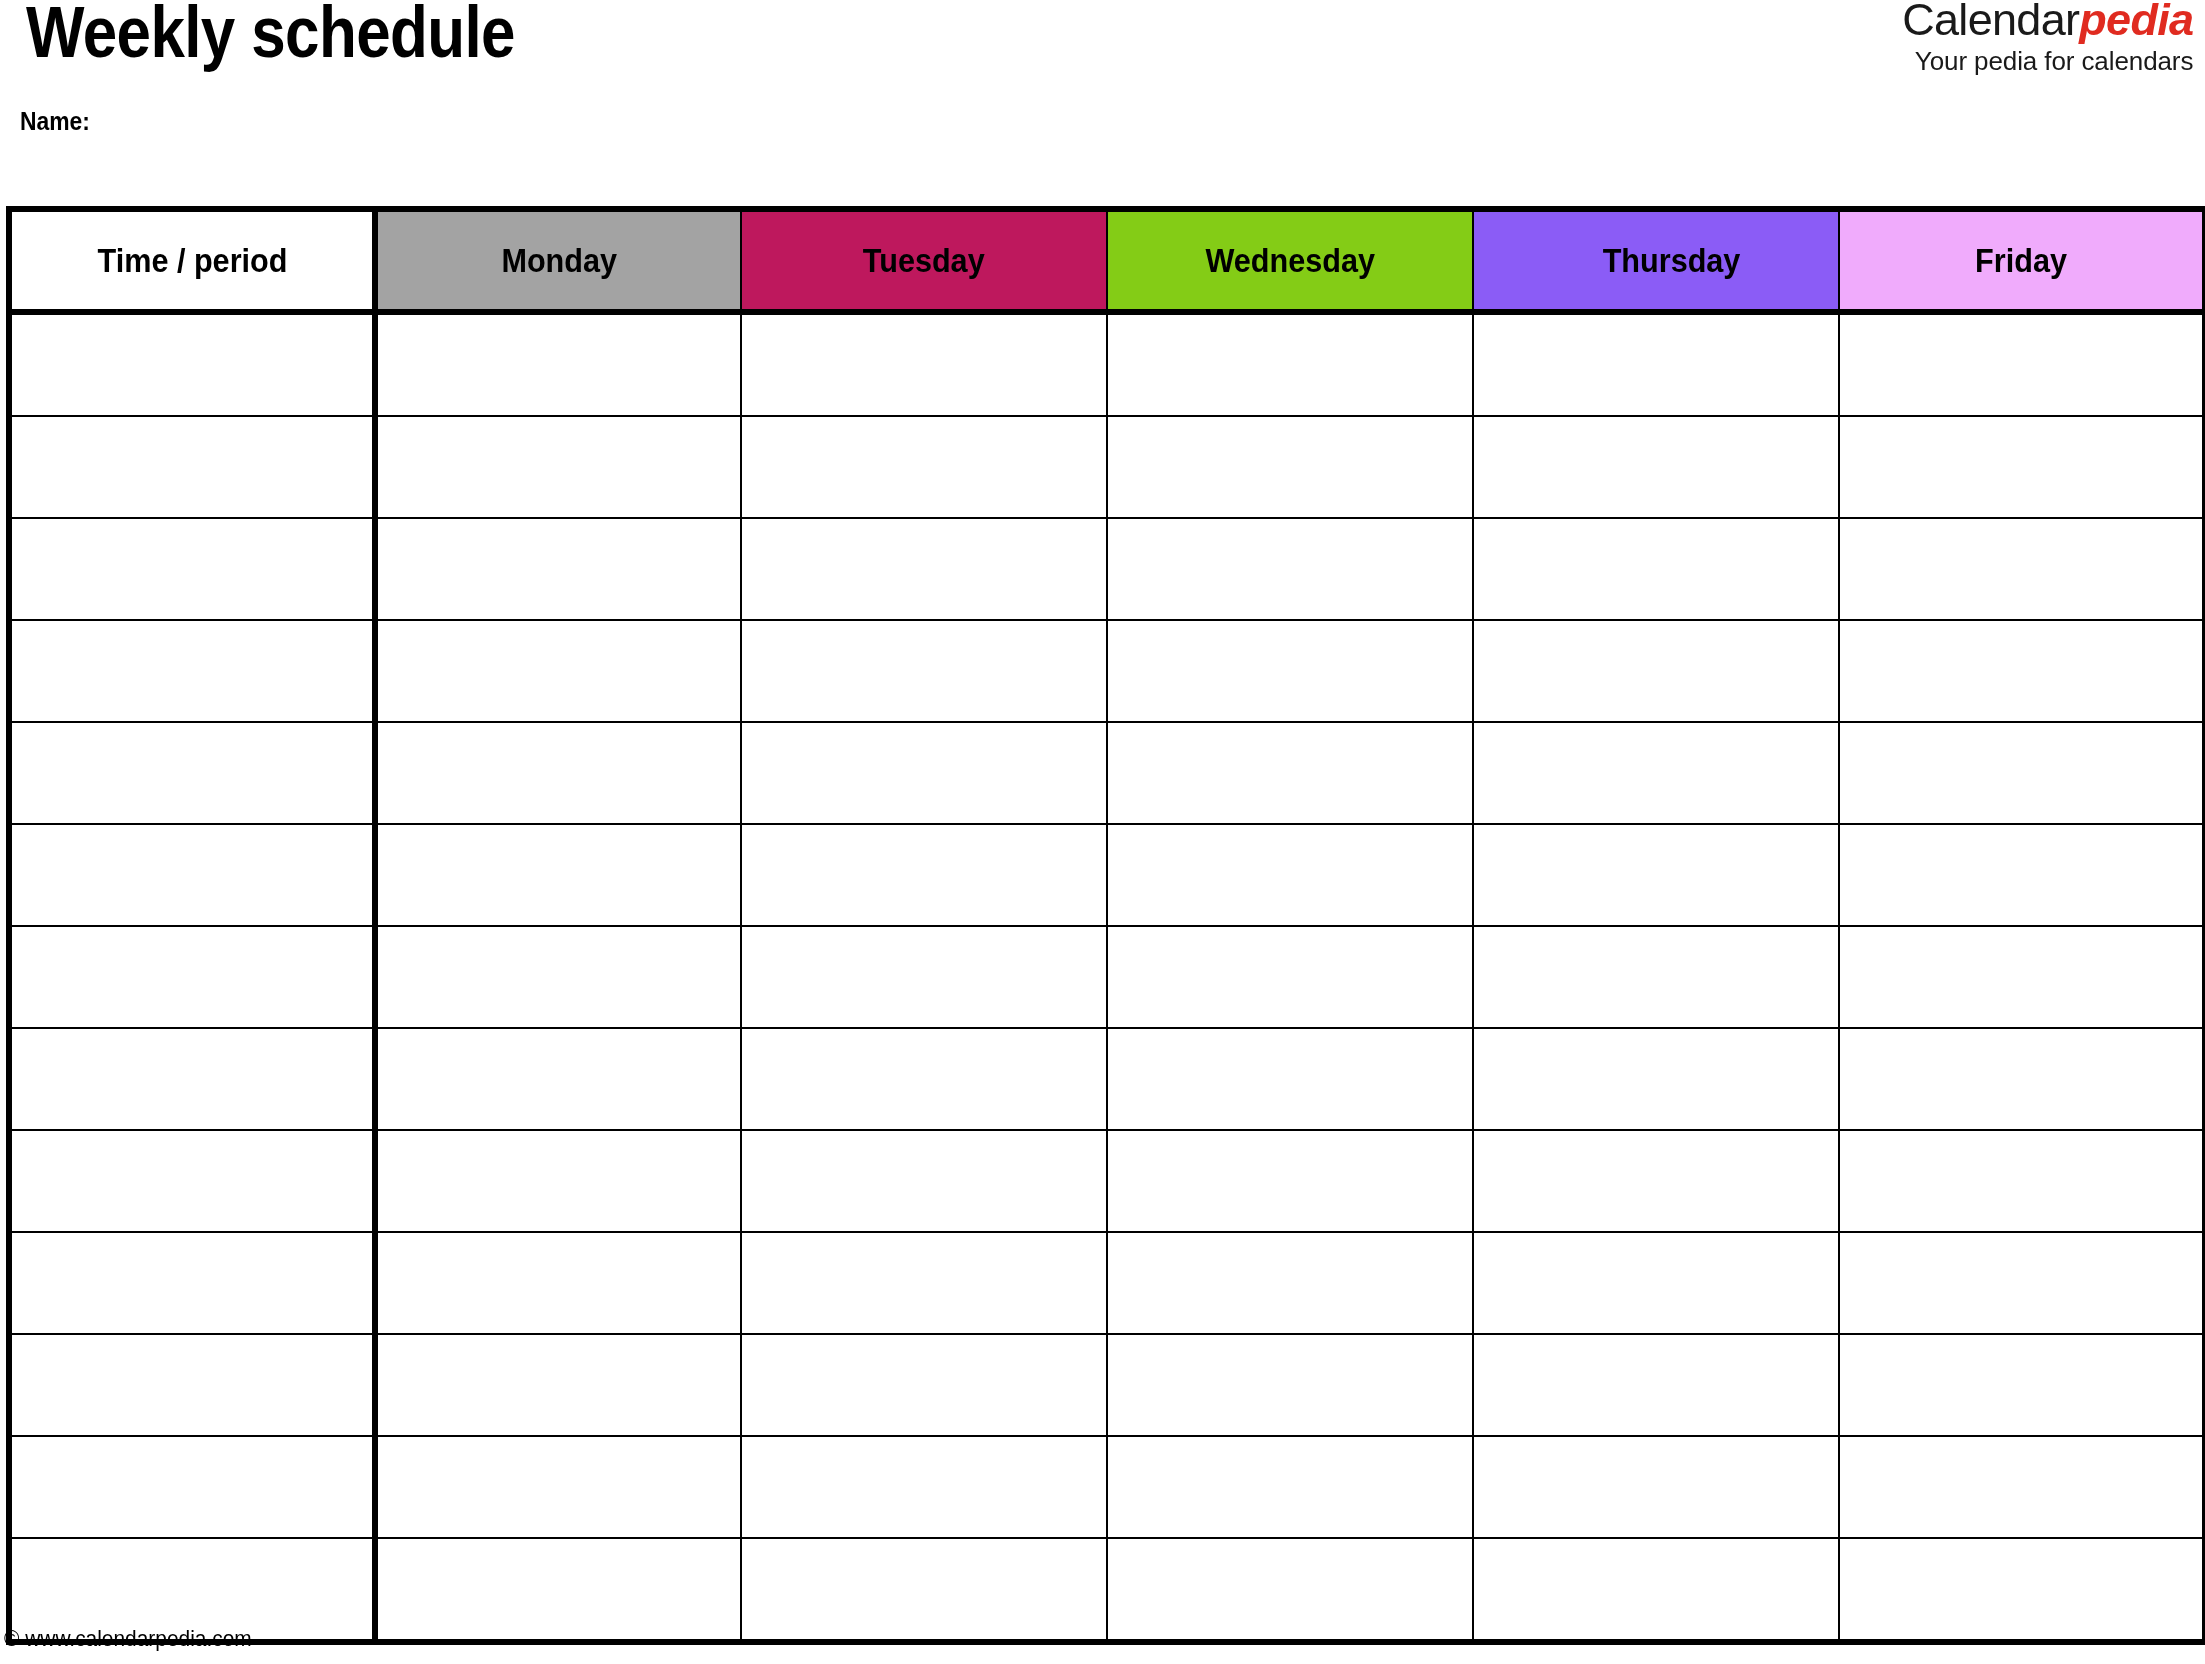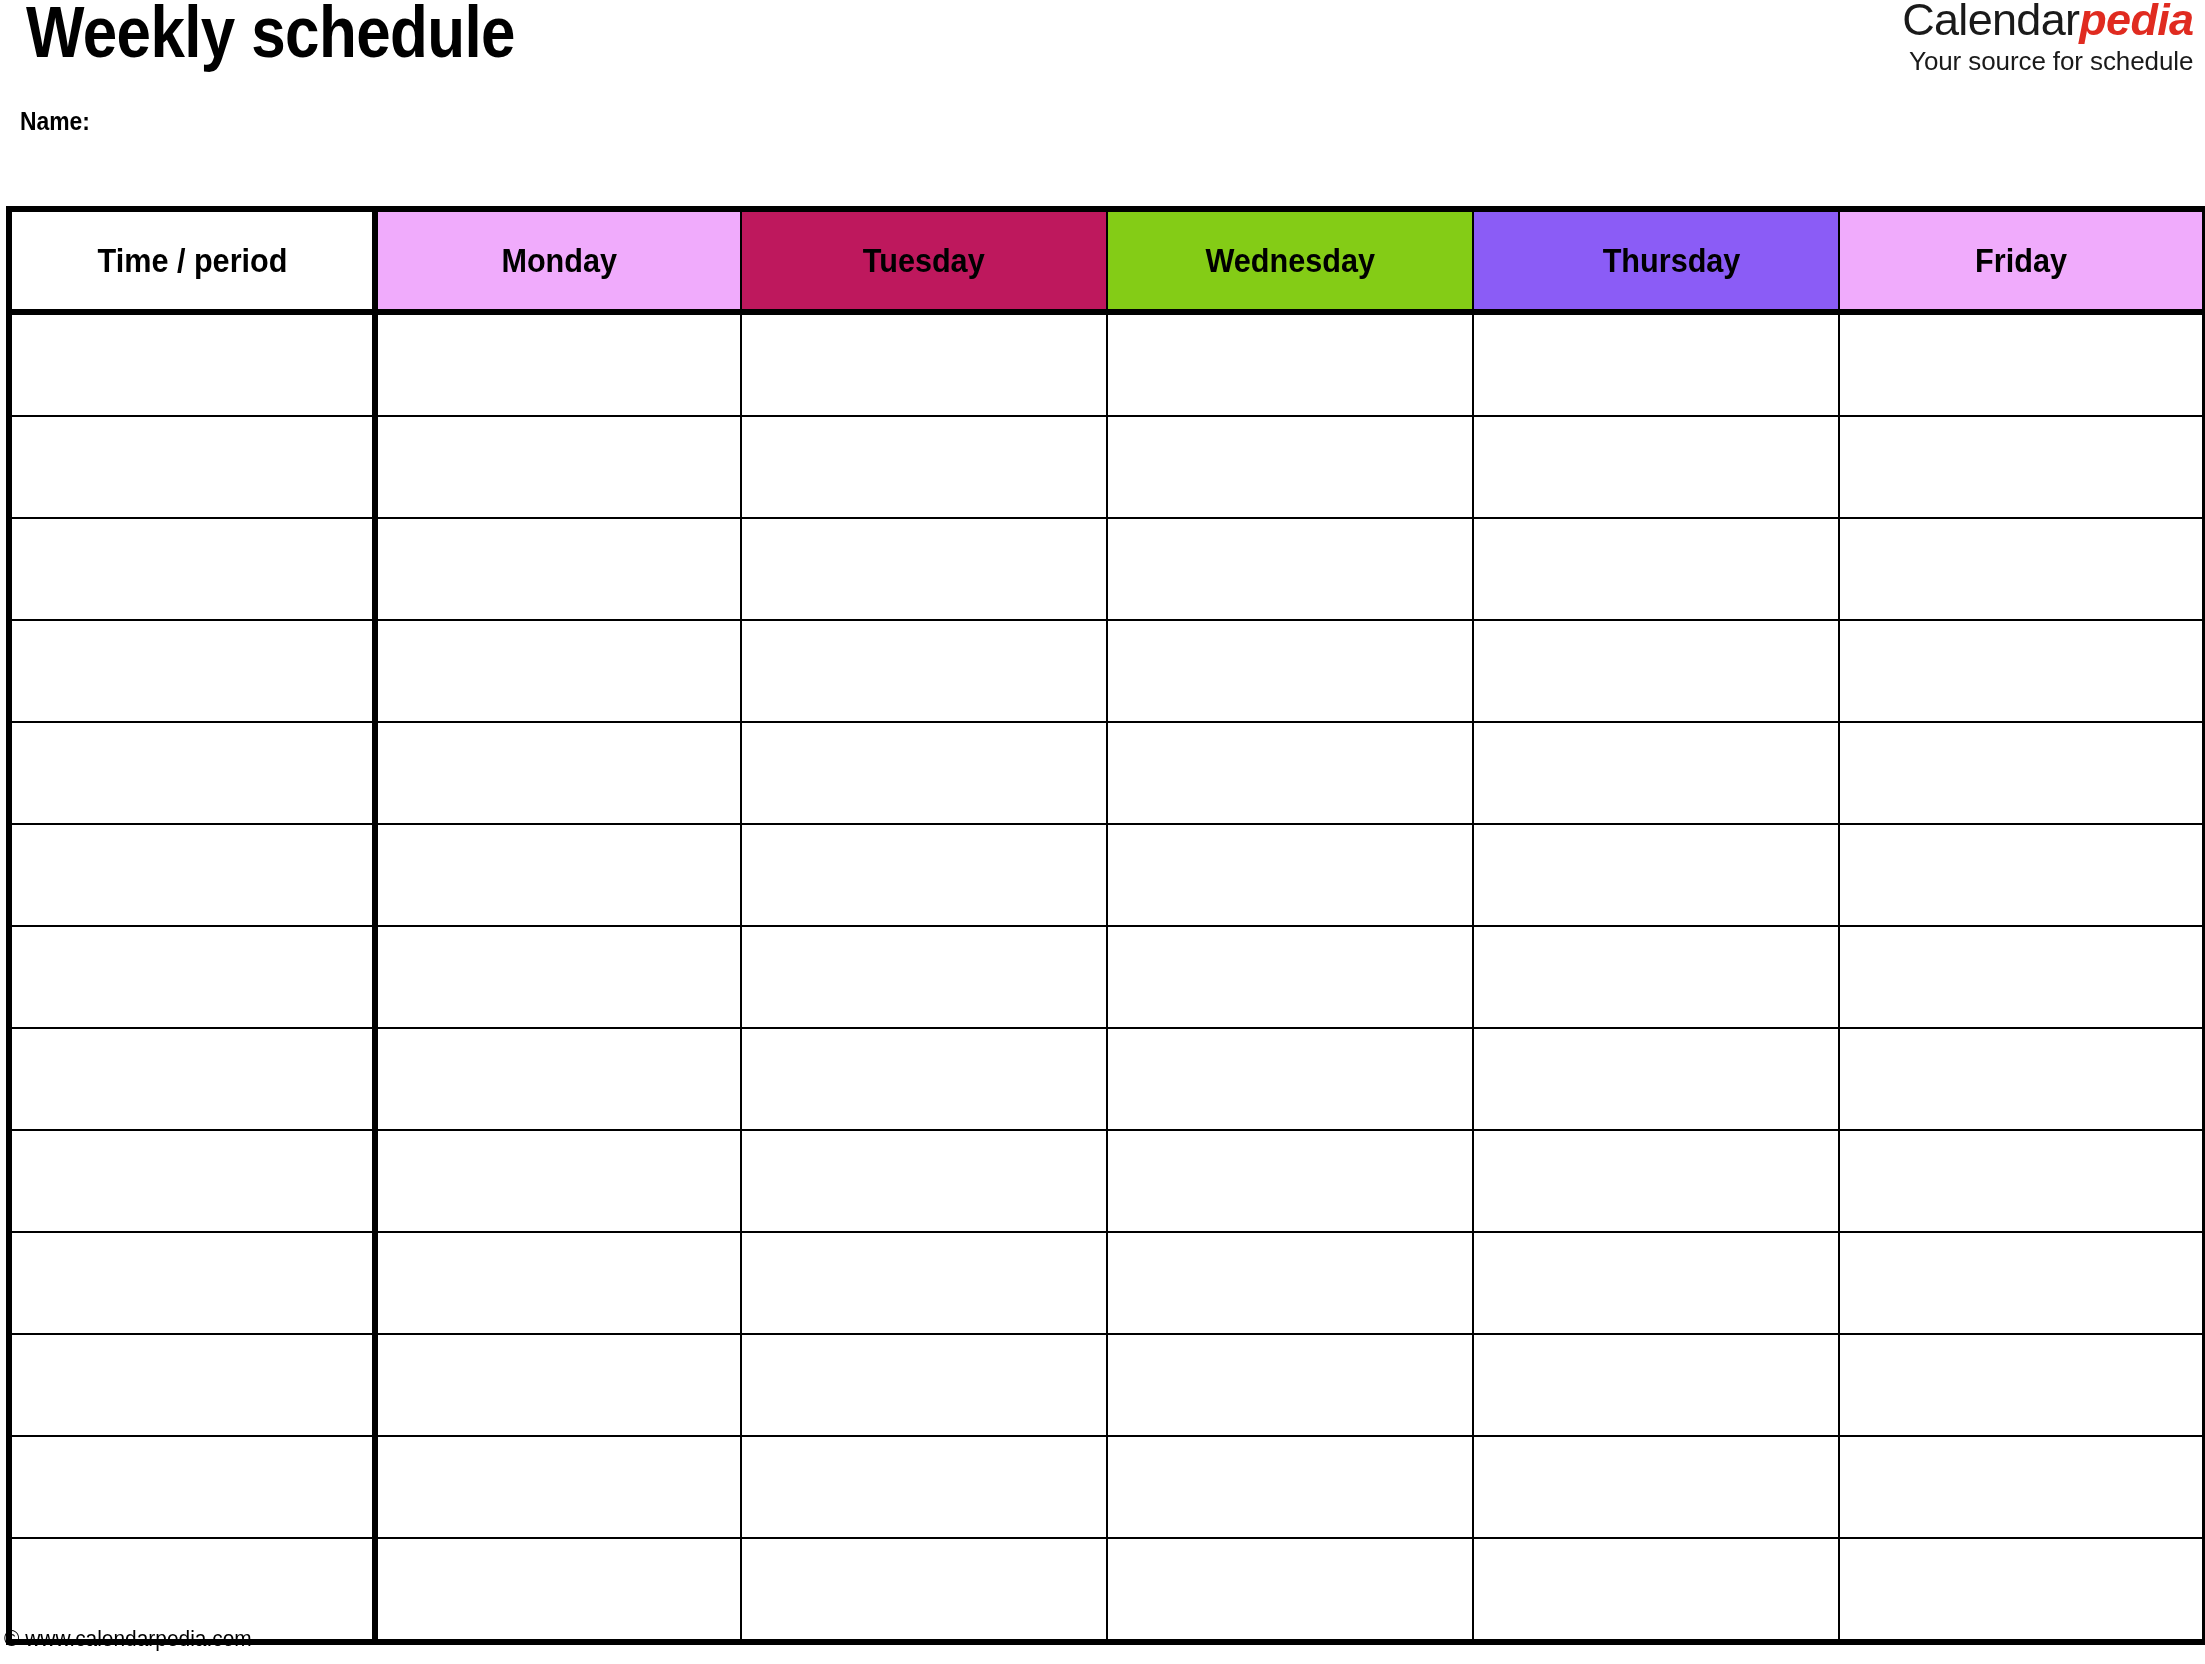--- a/index.html
+++ b/index.html
@@ -158,41 +158,41 @@
   <div class="header-band">
 
     <div class="title">Weekly schedule</div>
 
     <div class="name-label">Name:</div>
 
     <div class="logo">
       <div class="logo-main">
         <span class="logo-calendar">Calendar</span><span class="logo-pedia">pedia</span>
       </div>
-      <div class="logo-tagline">Your source for schedule</div>
+      <div class="logo-tagline">Your pedia for calendars</div>
     </div>
 
   </div>
 
   <div class="schedule-wrap">
     <table class="schedule">
       <colgroup>
         <col class="time-col">
         <col class="day-col">
         <col class="day-col">
         <col class="day-col">
         <col class="day-col">
         <col class="day-col">
       </colgroup>
       <thead>
         <tr>
           <th class="time-head">
             <span>Time / period</span>
           </th>
-          <th style="background: #f0abfc;">
+          <th style="background: #a3a3a3;">
             <span>Monday</span>
           </th>
           <th style="background: #be185d; text-align: center;">
             <span>Tuesday</span>
           </th>
           <th style="background: #84cc16;">
             <span>Wednesday</span>
           </th>
           <th style="background: #8b5cf6; padding-left: 32px;">
             <span>Thursday</span>

